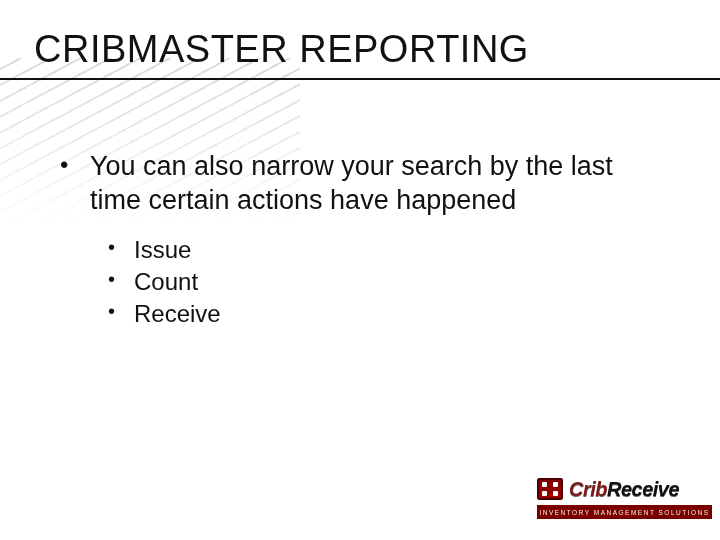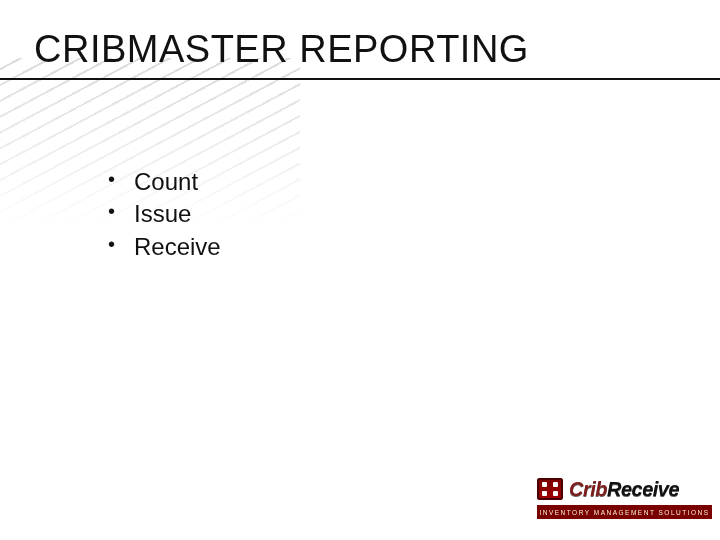--- a/index.html
+++ b/index.html
@@ -178,27 +178,30 @@
   <div class="diag-bg">
     <div class="lines"></div>
   </div>
   <div class="diag-fade"></div>
 
   <h1 class="heading">CRIBMASTER REPORTING</h1>
   <div class="heading-rule"></div>
 
   <div class="content">
     <ul class="top">
+      <li>
+        <span>You can also narrow your search by the last time certain actions have happened</span>
+      </li>
     </ul>
     <ul class="sub">
       <li>
+        <span>Issue</span>
+      </li>
+      <li>
         <span>Count</span>
-      </li>
-      <li>
-        <span>Issue</span>
       </li>
       <li>
         <span>Receive</span>
       </li>
     </ul>
   </div>
 
   <div class="logo">
     <div class="logo-top">
       <div class="logo-mark">

